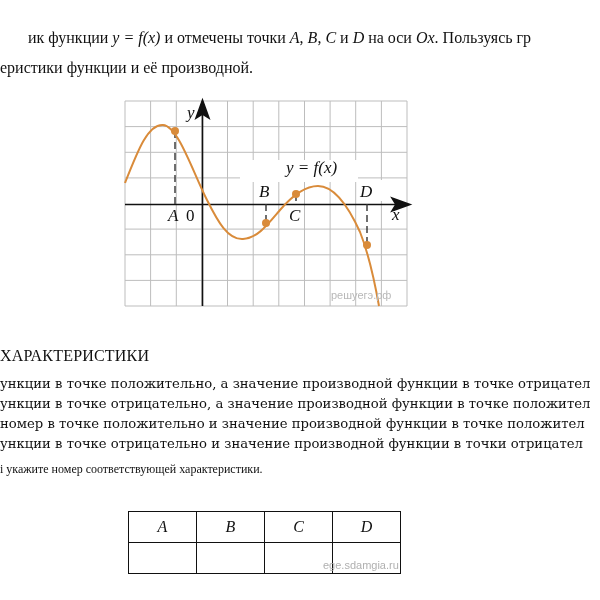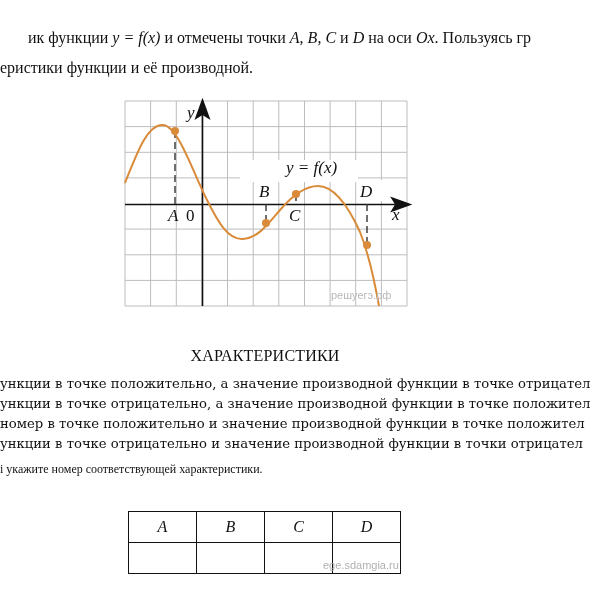--- a/index.html
+++ b/index.html
@@ -3,21 +3,21 @@
 <meta charset="utf-8">
 <style>
   html, body { margin: 0; padding: 0; background: #ffffff; }
   body { width: 600px; height: 600px; position: relative; overflow: hidden;
          font-family: "Liberation Serif", "DejaVu Serif", serif; color: #111; }
   .line { position: absolute; white-space: nowrap; font-size: 16px; }
   .intro1 { left: 0; top: 29px; margin-left: 28px; }
   .intro2 { left: 0; top: 59px; }
   .math { font-style: italic; }
   .graph { position: absolute; left: 0; top: 0; }
-  .heading { position: absolute; left: 0; width: 530px; top: 347px; text-align: center; font-size: 16px; letter-spacing: 0.2px; }
+  .heading { position: absolute; left: 0; width: 530px; top: 347px; text-align: left; font-size: 16px; letter-spacing: 0.2px; }
   .char { position: absolute; left: 0; white-space: nowrap; font-size: 15px; font-family: "DejaVu Serif", serif; font-size: 13.2px; }
   .instr { position: absolute; left: 0; top: 462px; font-size: 12px; white-space: nowrap; }
   table.answer { position: absolute; left: 128px; top: 511px; border-collapse: collapse; }
   table.answer td { border: 1.5px solid #111; width: 67px; height: 30px; text-align: center;
                     font-style: italic; font-size: 16px; padding: 0; }
   .wm { position: absolute; font-family: "Liberation Sans", sans-serif; color: #b0b0b0; font-size: 11px; text-align: right; }
 </style>
 </head>
 <body>
 

